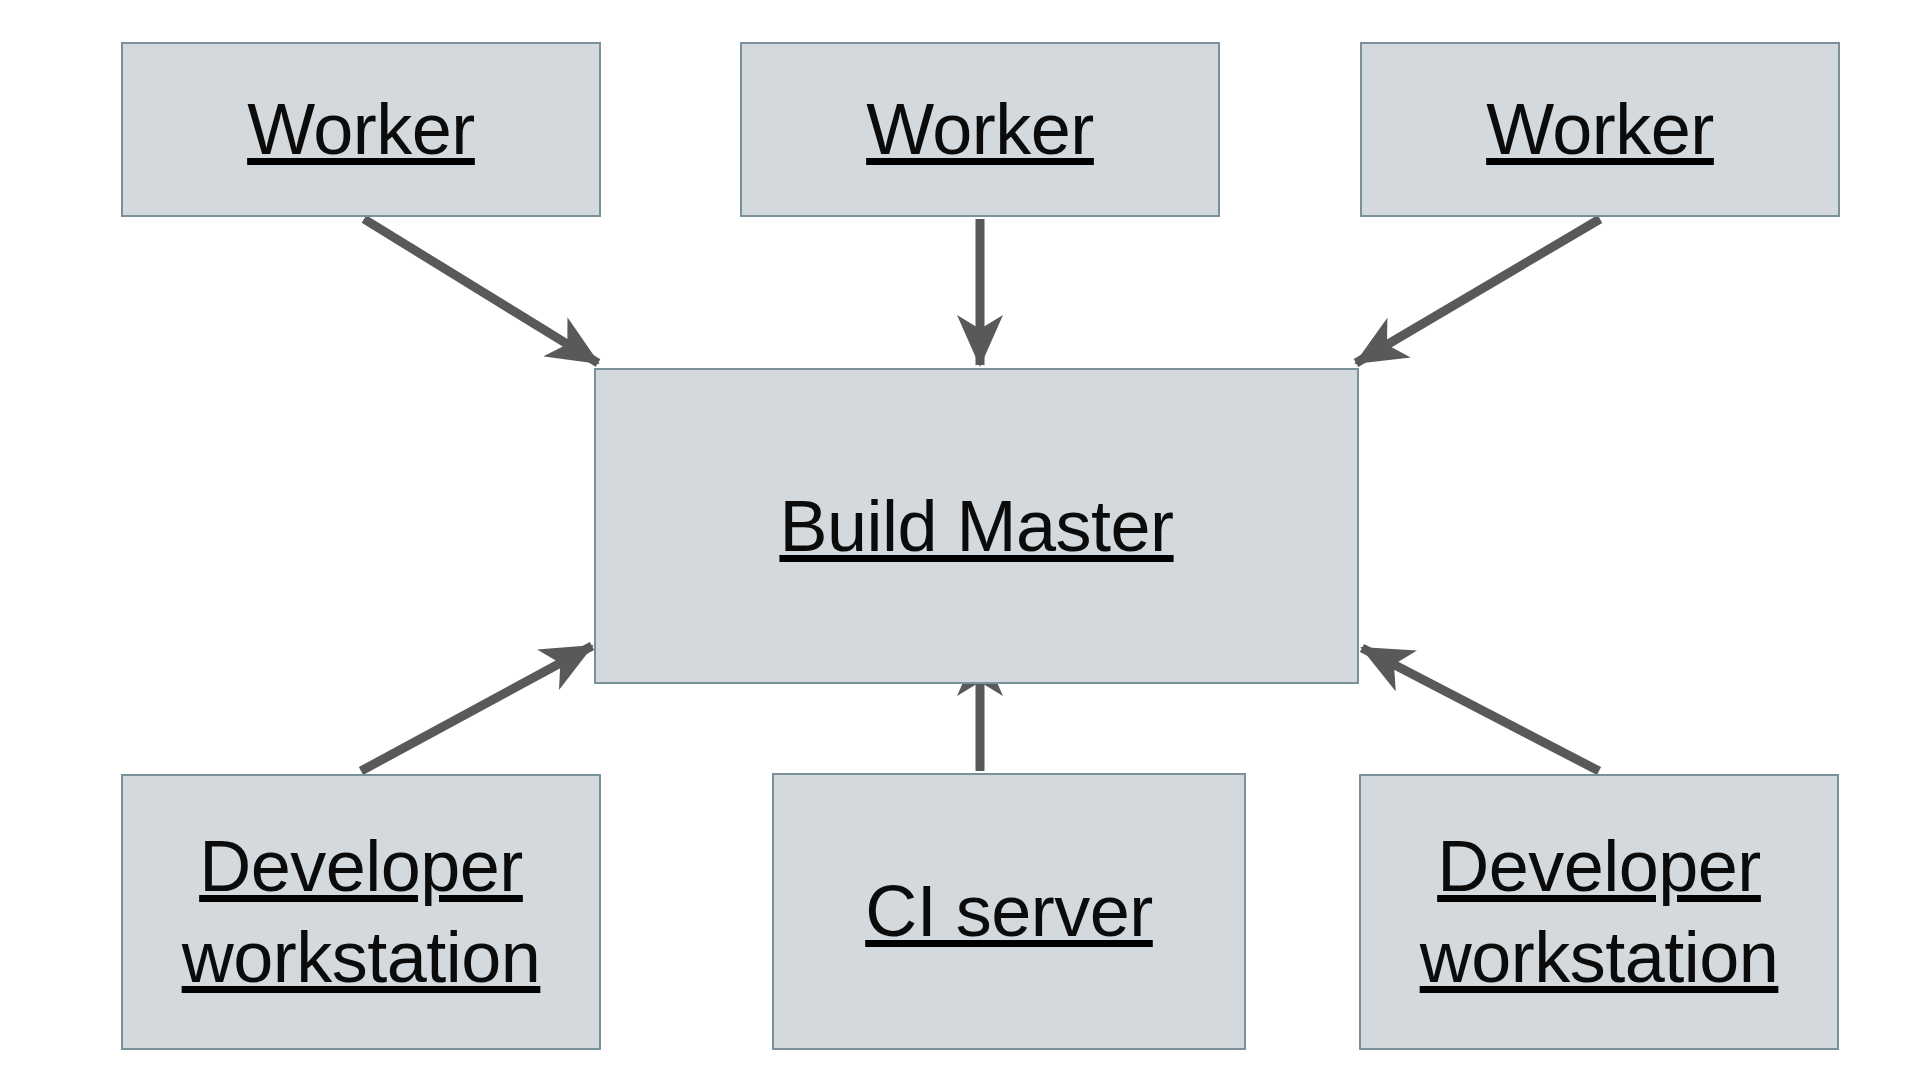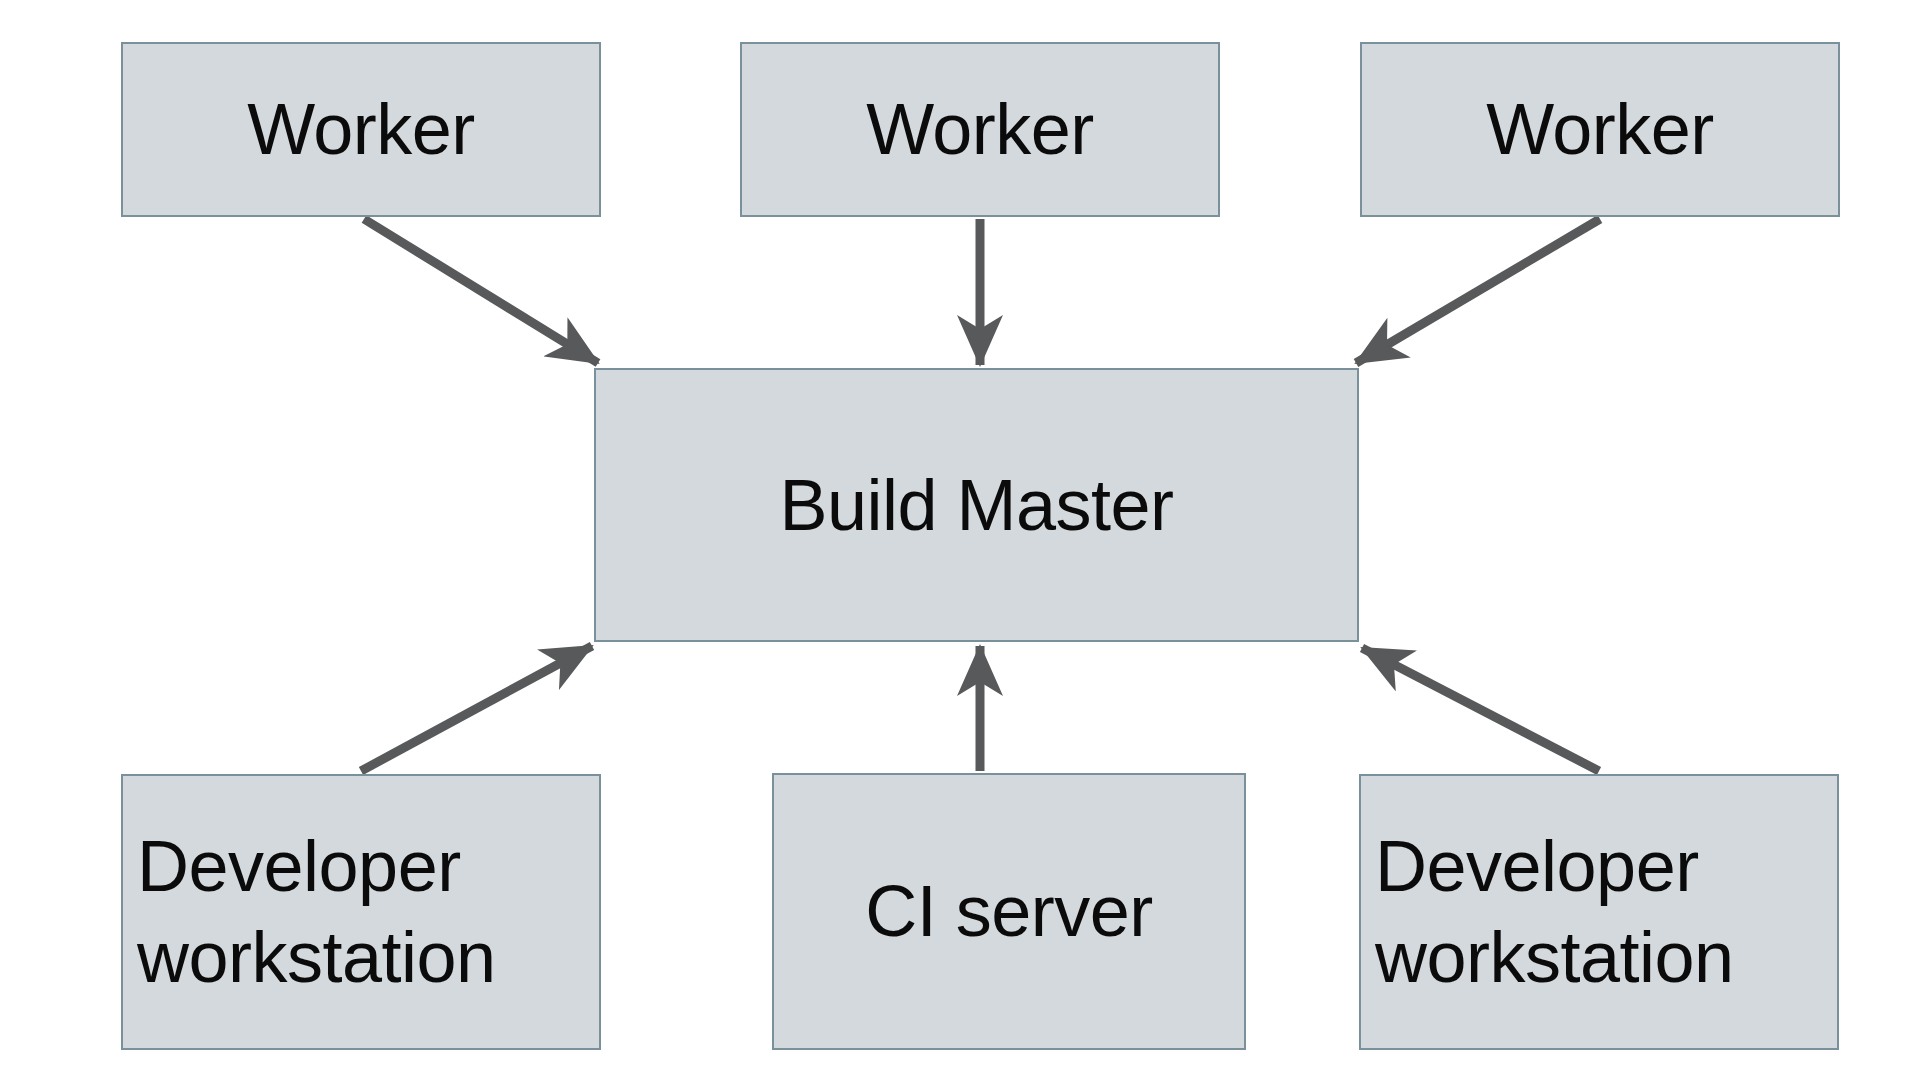--- a/index.html
+++ b/index.html
@@ -11,21 +11,22 @@
     overflow:hidden;
   }
   .arrows{position:absolute;left:0;top:0;width:100%;height:100%;}
   .edge{stroke:var(--arrow,#58595a);stroke-width:9;}
   .node{
     position:absolute;
     background:var(--node-fill,#d3d9dc);
     border:2px solid var(--node-border,#7a919c);
     box-sizing:border-box;
     display:flex;align-items:center;justify-content:center;
-    text-align:left;
+    text-align:center;
+    text-decoration:underline;
   }
   .node-label{
     color:var(--text,#0b0b0b);
     font-size:72px;
     line-height:1.26;
     letter-spacing:-0.5px;
     padding:0 14px;
   }
 </style>
 </head>
@@ -52,21 +53,21 @@
   </div>
 
   <div class="node" style="left:740px;top:42px;width:480px;height:175px;">
     <span class="node-label">Worker</span>
   </div>
 
   <div class="node" style="left:1360px;top:42px;width:480px;height:175px;">
     <span class="node-label">Worker</span>
   </div>
 
-  <div class="node" style="left:594px;top:368px;width:765px;height:274px;">
+  <div class="node" style="left:594px;top:368px;width:765px;height:316px;">
     <span class="node-label">Build Master</span>
   </div>
 
   <div class="node" style="left:121px;top:774px;width:480px;height:276px;">
     <span class="node-label">Developer workstation</span>
   </div>
 
   <div class="node" style="left:772px;top:773px;width:474px;height:277px;">
     <span class="node-label">CI server</span>
   </div>

